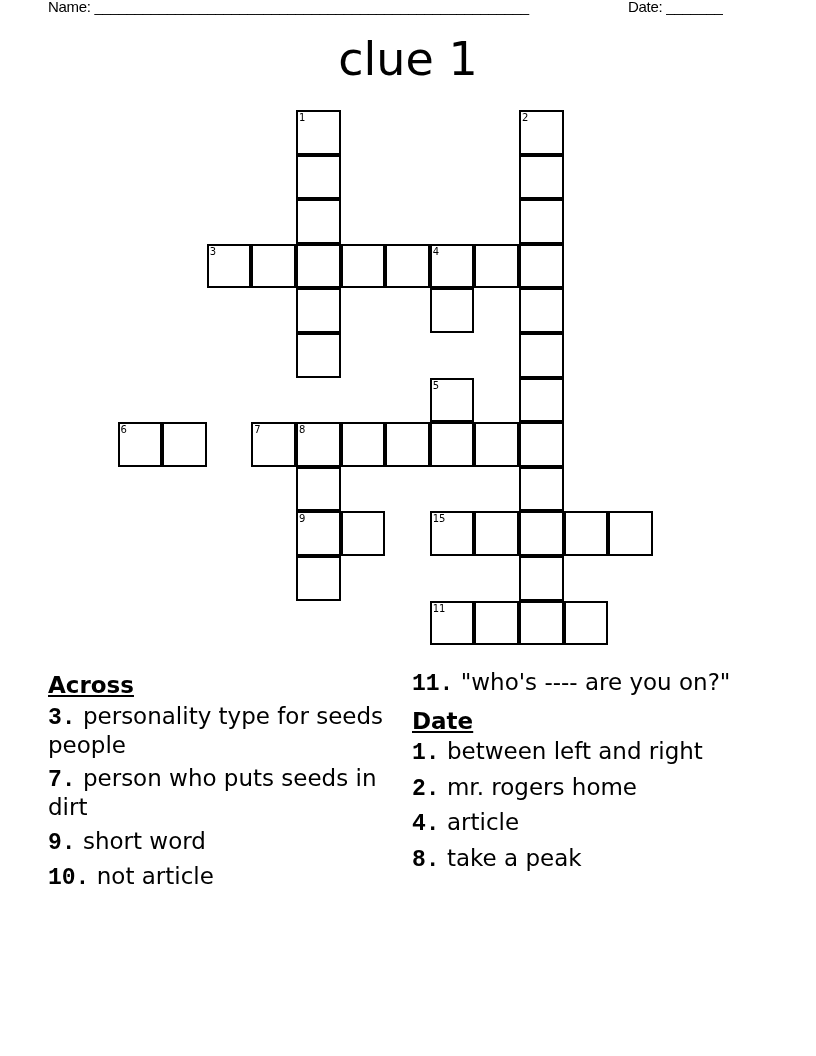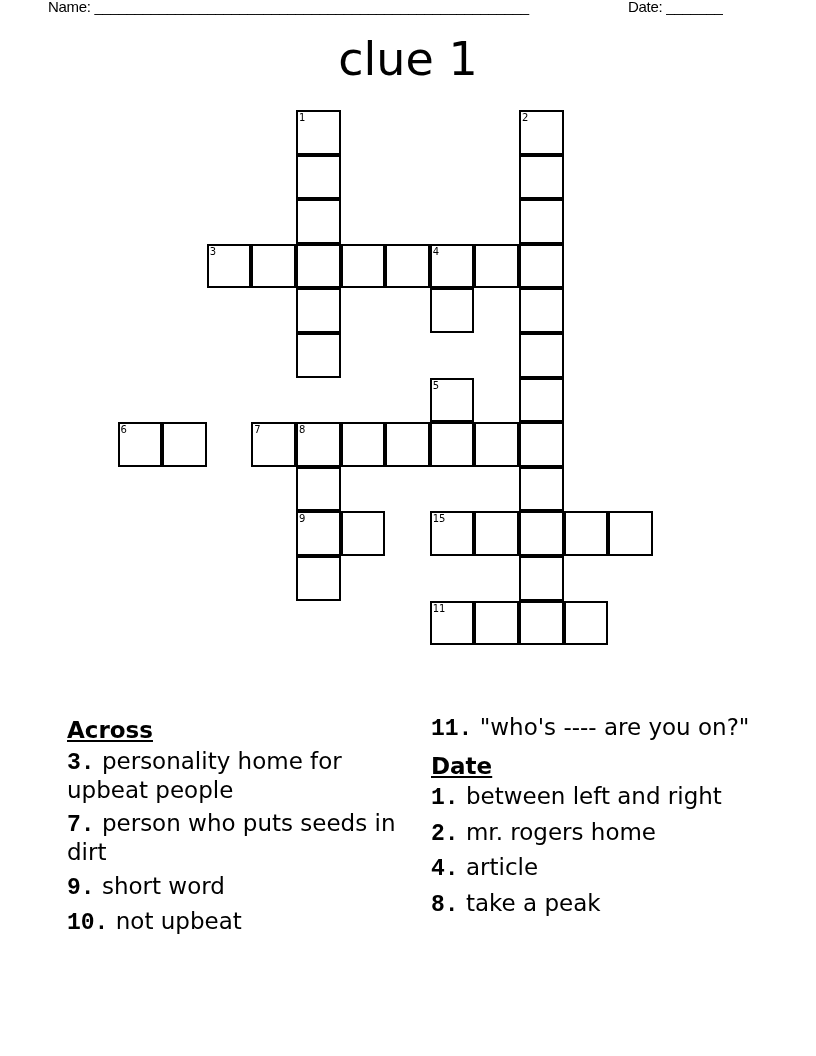--- a/index.html
+++ b/index.html
@@ -4,21 +4,21 @@
 <style>
   html, body { margin:0; padding:0; background:#ffffff; }
   body { width:816px; height:1056px; position:relative; overflow:hidden; color:#000; }
   .hdr { position:absolute; top:-2px; font-family:"Liberation Sans", sans-serif; font-size:15px; color:#000; letter-spacing:-0.3px; }
   .hdr-name { left:48px; }
   .hdr-date { left:628px; }
   .title { position:absolute; top:32px; left:0; width:816px; text-align:center; font-family:"DejaVu Sans", sans-serif; font-size:46px; font-weight:normal; letter-spacing:0px; }
   .grid { position:absolute; left:0; top:0; width:816px; height:700px; }
   .cell { position:absolute; width:44.7px; height:44.7px; box-sizing:border-box; border:2.5px solid #000; background:#fff; }
   .cell .num { position:absolute; top:1px; left:1px; font-family:"DejaVu Sans", sans-serif; font-size:10px; line-height:10px; }
-  .clues { position:absolute; top:714px; font-family:"DejaVu Sans", sans-serif; font-size:23px; line-height:33.5px; color:#000;margin-left:19px; }
+  .clues { position:absolute; top:669px; font-family:"DejaVu Sans", sans-serif; font-size:23px; line-height:33.5px; color:#000; }
   .clues-left { left:48px; width:340px; }
   .clues-right { left:412px; width:380px; }
   .sec-title { font-weight:bold; text-decoration:underline; }
   .clue { line-height:27px; margin-bottom:6.5px; }
   .clue b { font-weight:bold;font-family:Liberation Mono, monospace; }
 </style>
 </head>
 <body>
 
 <div class="hdr hdr-name">Name: ______________________________________________________</div>
@@ -91,24 +91,24 @@
     <div class="cell" style="left: 608.1px; top: 511.4px;"></div>
     <div class="cell" style="left: 429.7px; top: 600.6px;">
       <span class="num">11</span>
     </div>
     <div class="cell" style="left: 474.3px; top: 600.6px;"></div>
     <div class="cell" style="left: 563.5px; top: 600.6px;"></div>
   </div>
 
 <div class="clues clues-left">
   <div class="sec-title">Across</div>
-  <div class="clue"><b>3.</b> <span>personality home for upbeat people</span></div>
+  <div class="clue"><b>3.</b> <span>personality type for seeds people</span></div>
   <div class="clue"><b>7.</b> <span>person who puts seeds in dirt</span></div>
   <div class="clue"><b>9.</b> <span>short word</span></div>
-  <div class="clue"><b>10.</b> <span>not upbeat</span></div>
+  <div class="clue"><b>10.</b> <span>not article</span></div>
 </div>
 
 <div class="clues clues-right">
   <div class="clue"><b>11.</b> <span>"who's ---- are you on?"</span></div>
   <div class="sec-title">Date</div>
   <div class="clue"><b>1.</b> <span>between left and right</span></div>
   <div class="clue"><b>2.</b> <span>mr. rogers home</span></div>
   <div class="clue"><b>4.</b> <span>article</span></div>
   <div class="clue"><b>8.</b> <span>take a peak</span></div>
 </div>

